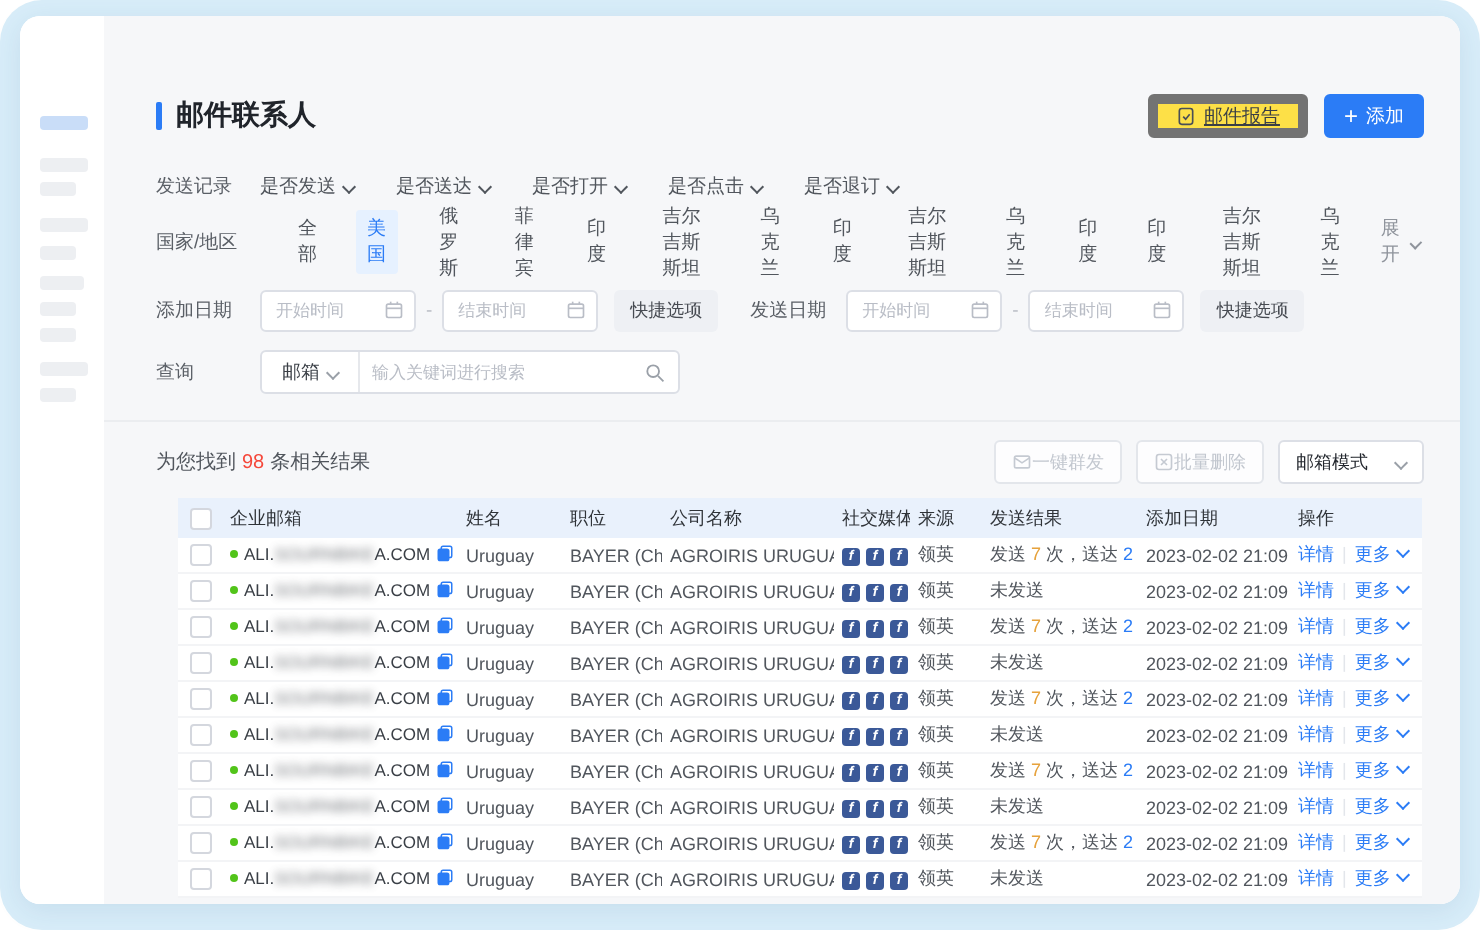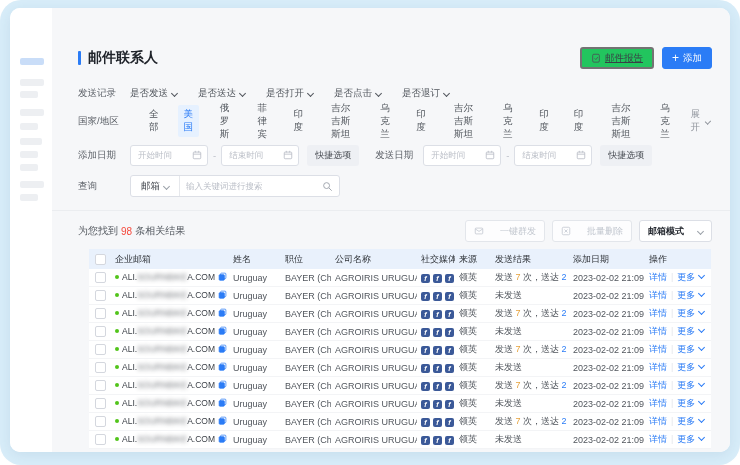--- a/index.html
+++ b/index.html
@@ -16,21 +16,21 @@
   .sbar{height:7px;border-radius:2px;background:#edeff2;margin-left:10px;}
   .sbar.active{background:#c9ddf8;}
   
   .main{position:absolute;left:42px;top:0;right:0;bottom:0;background:#f6f7f9;}
   .title-row{display:flex;align-items:center;margin:38px 18px 0 26px;height:24px;}
   .accent{width:3px;height:14px;background:#2b7cf6;border-radius:1px;margin-right:7px;}
   .page-title{font-size:14px;font-weight:bold;color:#20242b;}
   .spacer{flex:1;}
   .btn{display:flex;align-items:center;gap:4px;height:22px;padding:0 9px;border-radius:3px;
     font-size:9.5px;box-sizing:border-box;cursor:default;}
-  .btn.ghost{background:#22c55e;border:2px solid #737373;color:#3a3f46;text-decoration:underline;}
+  .btn.ghost{background:#fde047;border:5px solid #737373;color:#3a3f46;text-decoration:underline;}
   .btn.primary{background:#2b7cf6;color:#fff;border:1px solid #2b7cf6;margin-left:8px;}
   .plus{font-size:12px;line-height:1;}
   
   .filter-row{display:flex;align-items:center;margin-left:26px;margin-right:18px;font-size:9.5px;color:#51565d;}
   .row-send{margin-top:14px;height:18px;}
   .row-country{margin-top:8px;height:22px;gap:13px;}
   .row-date{margin-top:12px;height:22px;}
   .row-query{margin-top:9px;height:22px;}
   .f-label{width:42px;margin-right:10px;color:#5a5f66;flex:none;}
   .chev{display:inline-block;width:4px;height:4px;border-right:1px solid currentColor;
@@ -51,27 +51,27 @@
     border-radius:3px;background:#fff;box-sizing:border-box;}
   .q-select{display:flex;align-items:center;justify-content:center;width:48px;height:100%;
     border-right:1px solid #e6e8ec;color:#3a3f46;flex:none;}
   .query-group input{flex:1;border:none;outline:none;font-size:8.5px;padding:0 6px;color:#6a6f76;background:transparent;min-width:0;}
   .query-group input::placeholder{color:#b9bdc6;}
   .search-ic{margin-right:6px;display:flex;}
   .divider-line{margin-top:13px;border-top:1px solid #ebedf0;}
   
   .results-row{display:flex;align-items:center;margin:8px 18px 0 26px;height:24px;font-size:10px;color:#51565d;}
   .count-red{color:#f5483b;margin:0 3px;}
-  .rbtn{display:flex;align-items:center;gap:16px;height:22px;padding:0 8px;border:1px solid #e3e6eb;
+  .rbtn{display:flex;align-items:center;gap:0;height:22px;padding:0 8px;border:1px solid #e3e6eb;
     border-radius:3px;background:#fdfdfe;color:#c2c7cf;font-size:9px;margin-left:7px;box-sizing:border-box;}
   .rsel{display:flex;align-items:center;height:22px;padding:0 8px;border:1px solid #dcdfe6;
     border-radius:3px;background:#fff;font-size:9px;margin-left:7px;box-sizing:border-box;}
   .rsel .lbl{color:#a9adb5;}
   .rsel .gap{width:26px;}
-  .rsel.mode .lbl{color:#23272e;font-weight:bold;}
+  .rsel.mode .lbl{color:#23272e;font-weight:normal;}
   .rsel .chev{color:#9aa0a8;}
   
   .table-wrap{margin:6px 0 0 37px;width:622px;}
   table{border-collapse:collapse;table-layout:fixed;width:622px;font-size:9px;background:#fff;}
   thead th{background:#e9f1fc;color:#2f3338;font-weight:normal;height:20px;text-align:left;
     padding:0 4px;overflow:hidden;white-space:nowrap;}
   tbody td{height:17px;padding:0 4px;border-bottom:1px solid #f3f4f6;color:#51565d;
     overflow:hidden;white-space:nowrap;background:#fff;}
   th.cb-col,td.cb-col{text-align:center;padding:0;}
   .cb{display:inline-block;width:9px;height:9px;border:1px solid #d4d7de;border-radius:2px;background:#fff;vertical-align:middle;}

